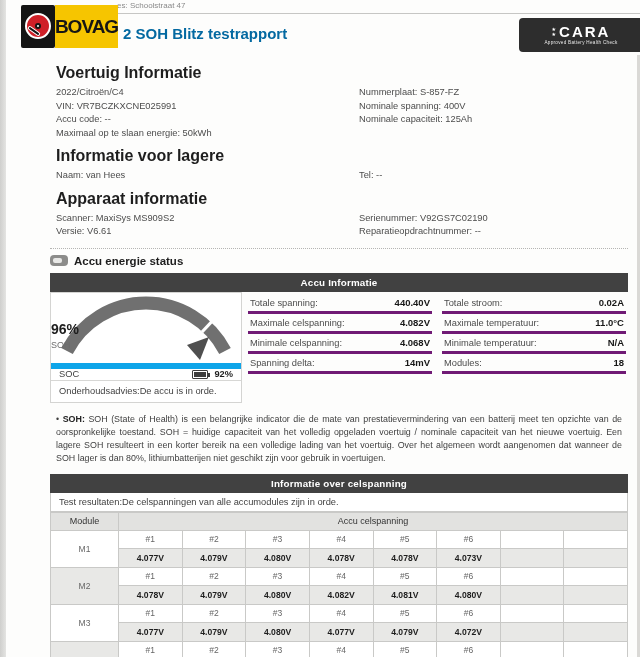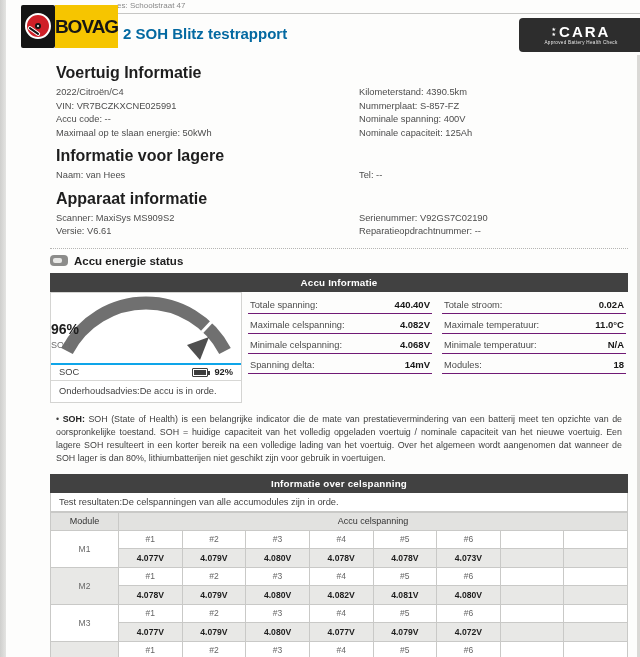--- a/index.html
+++ b/index.html
@@ -56,32 +56,32 @@
   .dark-bar { height:19px; background:#414141; color:#fff; font-size:9.8px; font-weight:bold;
     display:flex; align-items:center; justify-content:center; letter-spacing:.2px; }
 
   .card-body { display:flex; align-items:flex-start; }
   .gauge-panel { width:192px; border:1px solid #d4d4d2; background:#fff; }
   .gauge-box { position:relative; height:70px; }
   .gauge-box svg { display:block; }
   .gauge-center { position:absolute; left:0; top:28px; width:100%; text-align:left; }
   .soh-value { font-size:14px; font-weight:bold; color:#1d1d1d; }
   .soh-label { font-size:9px; color:#6d6d6d; margin-top:3px; }
-  .soc-row { border-top:2px solid #0ea5e9; height:17px; display:flex; align-items:center; padding:0 8px; font-size:9.3px; color:#3f3f3f; }
+  .soc-row { border-top:6px solid #0ea5e9; height:17px; display:flex; align-items:center; padding:0 8px; font-size:9.3px; color:#3f3f3f; }
   .soc-label { flex:1; }
   .soc-batt { width:16px; height:9px; border:1px solid #3c3c3c; border-radius:1px; position:relative; margin-right:6px; background:#fff; }
   .soc-batt::before { content:""; position:absolute; inset:1px; background:#3c3c3c; }
   .soc-batt::after { content:""; position:absolute; right:-3px; top:2px; width:2px; height:4px; background:#3c3c3c; }
   .soc-value { font-weight:bold; color:#1d1d1d; }
   .advice-row { border-top:1px solid #d7d7d5; padding:5px 8px 6px 8px; font-size:9.3px; color:#3f3f3f; }
 
   .accu-table { flex:1; padding:2px 2px 0 6px; }
   .accu-grid { display:grid; grid-template-columns:1fr 1fr; column-gap:10px; }
   .accu-row { display:flex; justify-content:space-between; align-items:flex-end;
-    border-bottom:1px solid #701a75; height:20px; padding:0 2px 3px 2px; }
+    border-bottom:3px solid #701a75; height:20px; padding:0 2px 3px 2px; }
   .accu-label { font-size:9.3px; color:#4c4c4c; }
   .accu-value { font-size:9.5px; font-weight:bold; color:#171717; }
 
   .soh-note { margin:10px 6px 0 6px; font-size:8.9px; line-height:13px; color:#3e3e3e; text-align:justify; }
   .soh-note b { color:#232323; }
 
   
   .cv-section { margin-top:9px; }
   .test-row { border:1px solid #c9c9c7; border-top:none; font-size:9.3px; color:#3f3f3f;
     height:19px; display:flex; align-items:center; padding:0 8px; background:#fff; }
@@ -127,21 +127,20 @@
 
     <div class="sec-heading">Voertuig Informatie</div>
     <div class="two-col">
       <div class="col-l">
           <div class="info-line">2022/Citroën/C4</div>
           <div class="info-line">VIN: VR7BCZKXCNE025991</div>
           <div class="info-line">Accu code: --</div>
           <div class="info-line">Maximaal op te slaan energie: 50kWh</div>
         </div>
       <div class="col-r">
-          <div class="info-line">Kilometerstand: 4390.5km</div>
           <div class="info-line">Nummerplaat: S-857-FZ</div>
           <div class="info-line">Nominale spanning: 400V</div>
           <div class="info-line">Nominale capaciteit: 125Ah</div>
         </div>
     </div>
 
     <div class="sec-heading">Informatie voor lagere</div>
     <div class="two-col">
       <div class="col-l">
           <div class="info-line">Naam: van Hees</div>

